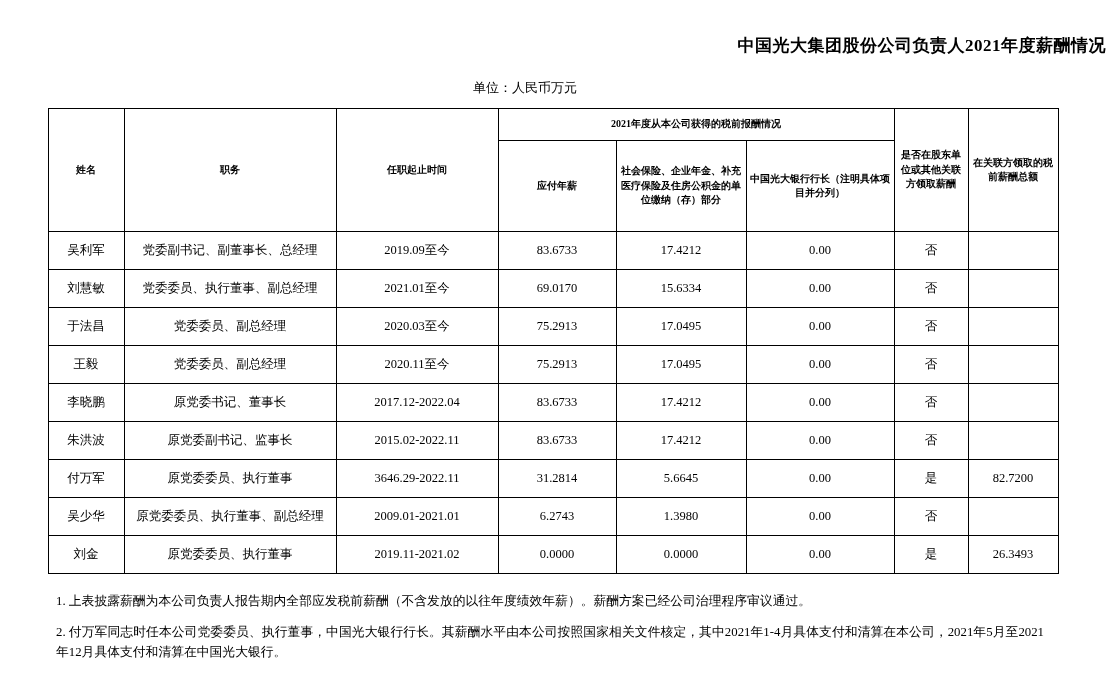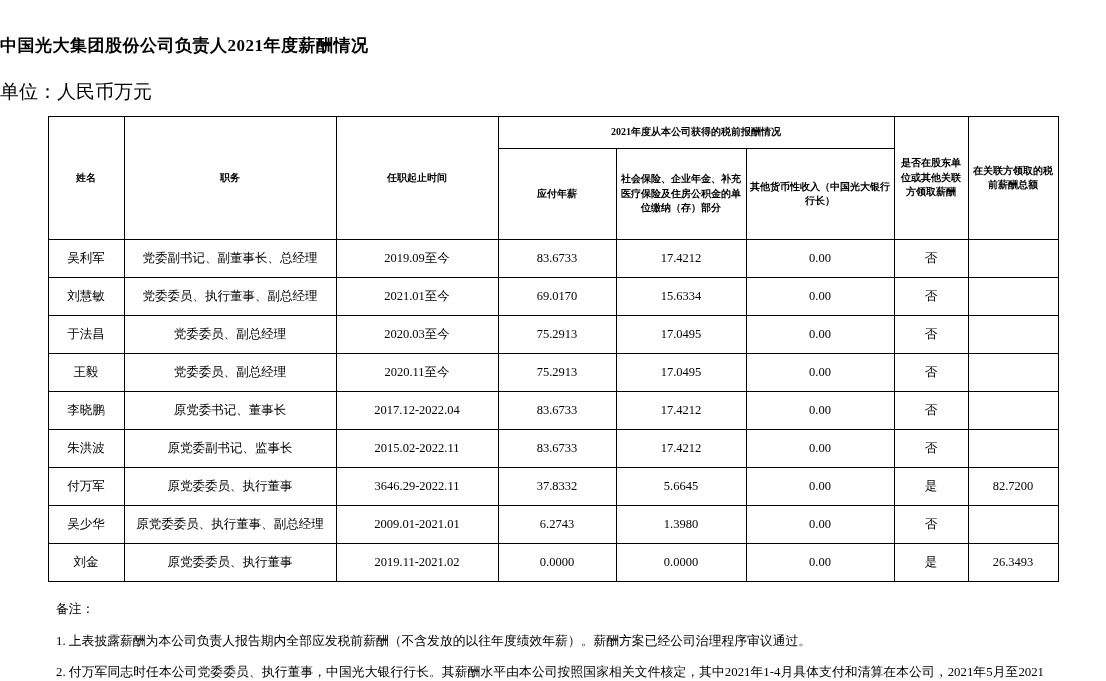--- a/index.html
+++ b/index.html
@@ -14,30 +14,30 @@
     color: #000000;
     overflow: hidden;
   }
   .page {
     position: relative;
     width: 1106px;
     height: 681px;
     box-sizing: border-box;
   }
   .doc-title {
-    text-align: left;
+    text-align: right;
     font-size: 17px;
     font-weight: bold;
     letter-spacing: 0.5px;
     margin-top: 34px;
     margin-bottom: 0;
   }
   .unit-line {
-    text-align: left;
-    font-size: 19px;
+    text-align: center;
+    font-size: 13px;
     margin-top: 22px;
     padding-right: 56px;
   }
   table.salary {
     border-collapse: collapse;
     table-layout: fixed;
     margin: 11px auto 0 auto;
     width: 994px;
     font-size: 12.5px;
   }
@@ -110,21 +110,21 @@
         <th rowspan="2" class="th-tall">姓名</th>
         <th rowspan="2" class="th-tall">职务</th>
         <th rowspan="2" class="th-tall">任职起止时间</th>
         <th colspan="3">2021年度从本公司获得的税前报酬情况</th>
         <th rowspan="2" class="th-tall">是否在股东单位或其他关联方领取薪酬</th>
         <th rowspan="2" class="th-tall">在关联方领取的税前薪酬总额</th>
       </tr>
       <tr>
         <th>应付年薪</th>
         <th>社会保险、企业年金、补充医疗保险及住房公积金的单位缴纳（存）部分</th>
-        <th>其他货币性收入（中国光大银行行长）</th>
+        <th>中国光大银行行长（注明具体项目并分列）</th>
       </tr>
     </thead>
     <tbody>
       <tr>
         <td>吴利军</td>
         <td>党委副书记、副董事长、总经理</td>
         <td>2019.09至今</td>
         <td>83.6733</td>
         <td>17.4212</td>
         <td>0.00</td>
@@ -178,21 +178,21 @@
         <td>83.6733</td>
         <td>17.4212</td>
         <td>0.00</td>
         <td>否</td>
         <td></td>
       </tr>
       <tr>
         <td>付万军</td>
         <td>原党委委员、执行董事</td>
         <td>3646.29-2022.11</td>
-        <td>37.8332</td>
+        <td>31.2814</td>
         <td>5.6645</td>
         <td>0.00</td>
         <td>是</td>
         <td>82.7200</td>
       </tr>
       <tr>
         <td>吴少华</td>
         <td>原党委委员、执行董事、副总经理</td>
         <td>2009.01-2021.01</td>
         <td>6.2743</td>
@@ -208,19 +208,18 @@
         <td>0.0000</td>
         <td>0.0000</td>
         <td>0.00</td>
         <td>是</td>
         <td>26.3493</td>
       </tr>
     </tbody>
   </table>
 
   <div class="notes">
-    <div class="note-title">备注：</div>
     <div class="note-item">1. 上表披露薪酬为本公司负责人报告期内全部应发税前薪酬（不含发放的以往年度绩效年薪）。薪酬方案已经公司治理程序审议通过。</div>
     <div class="note-item">2. 付万军同志时任本公司党委委员、执行董事，中国光大银行行长。其薪酬水平由本公司按照国家相关文件核定，其中2021年1-4月具体支付和清算在本公司，2021年5月至2021年12月具体支付和清算在中国光大银行。</div>
 
   </div>
 
 </div>
 
 </body></html>

